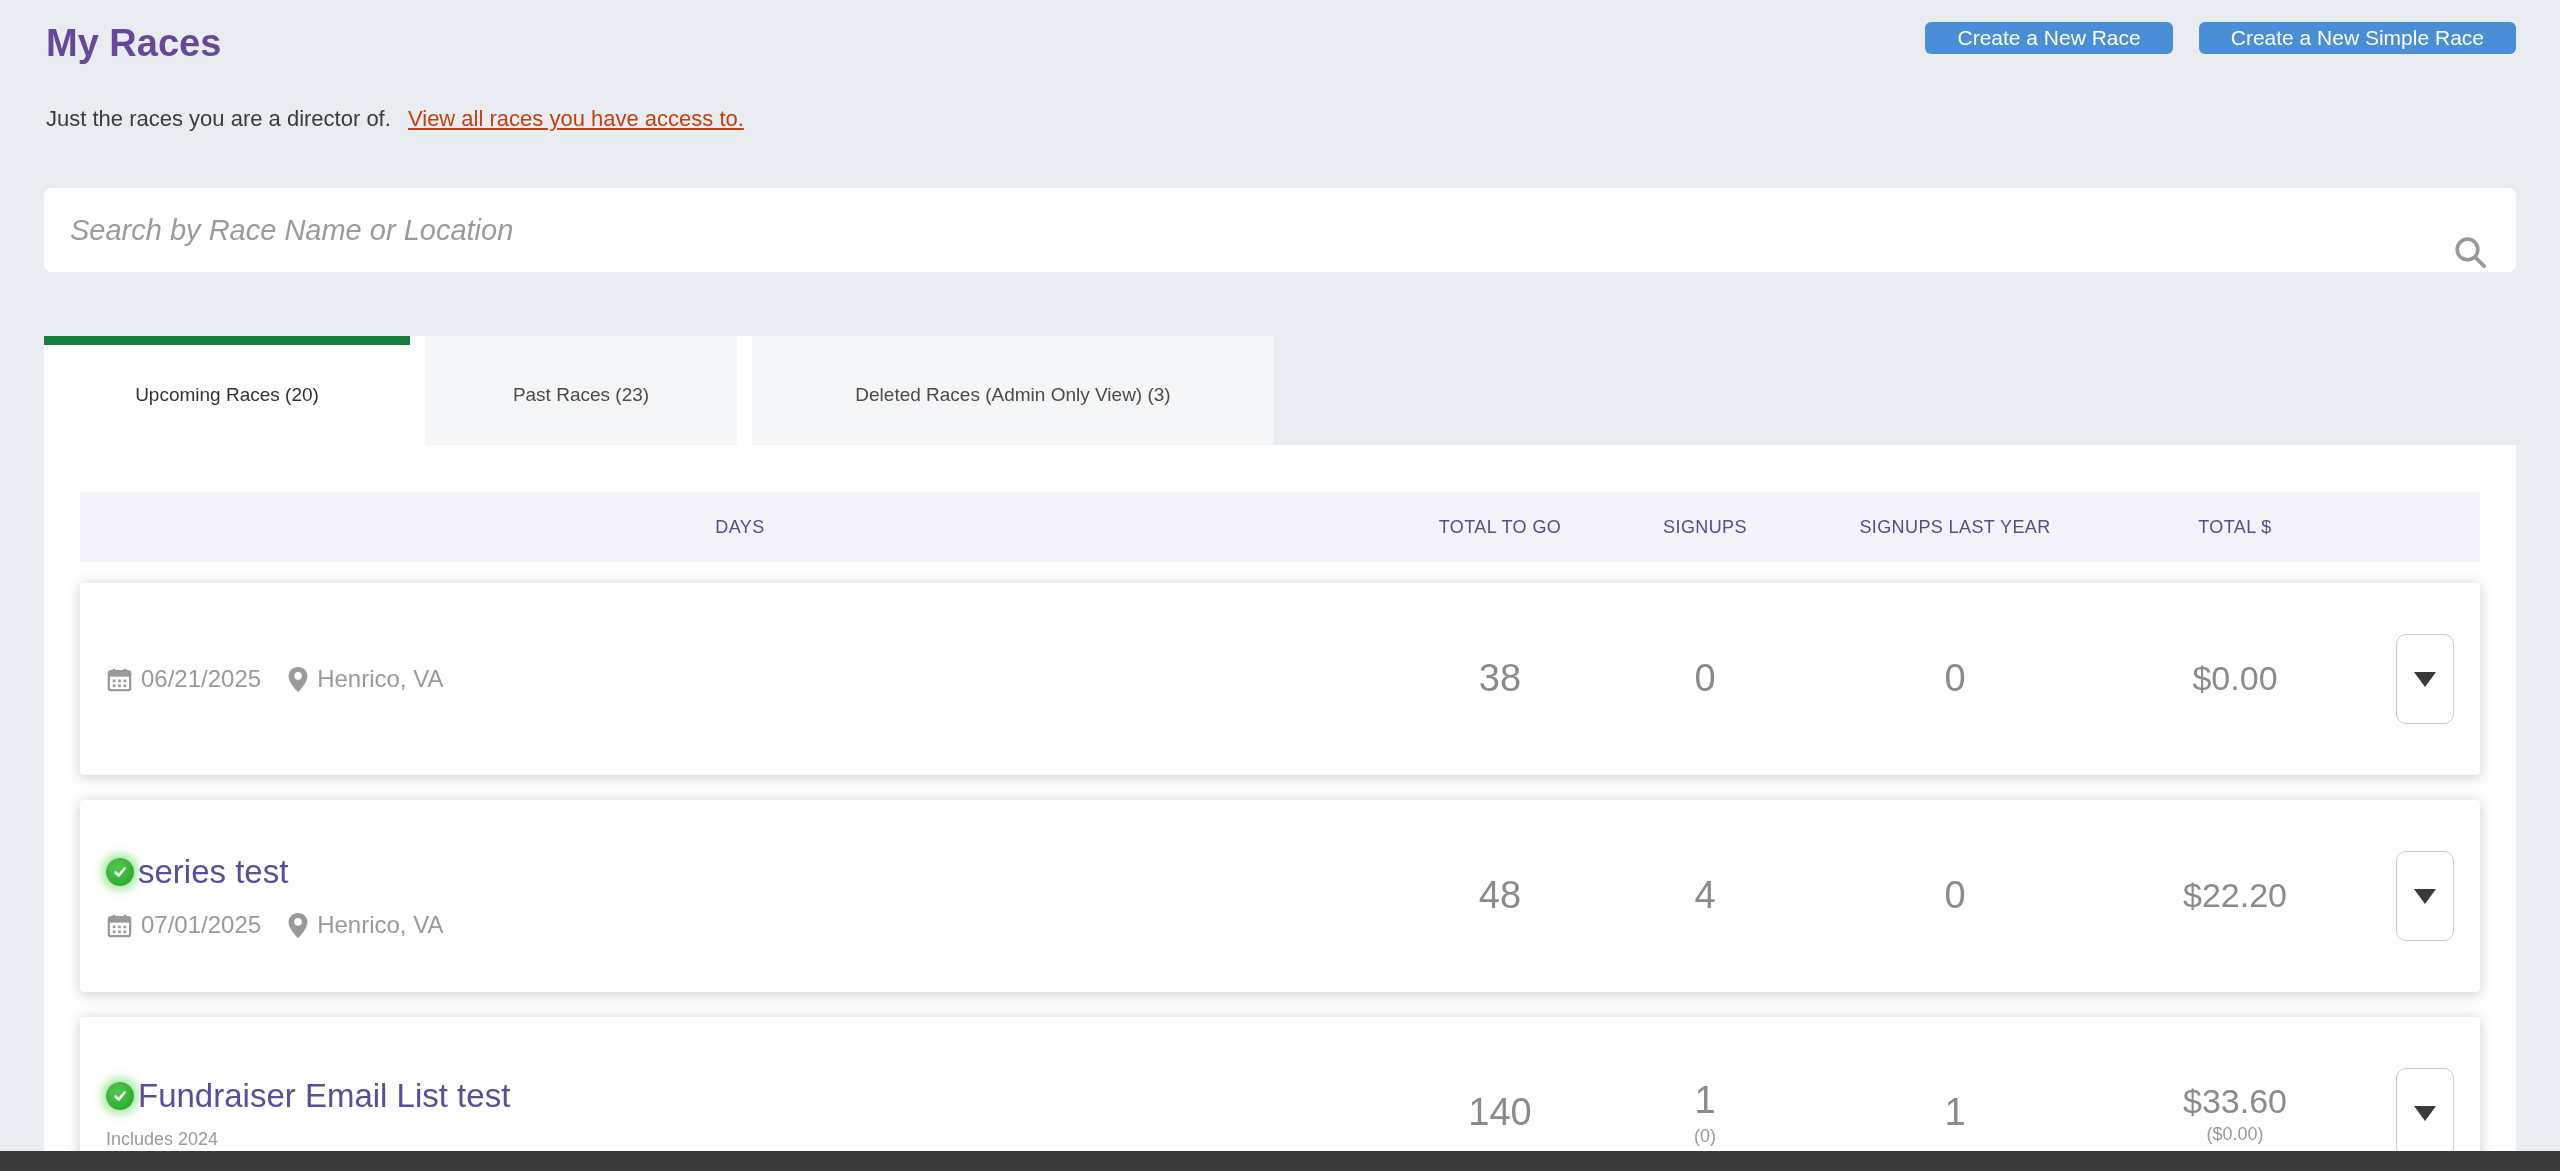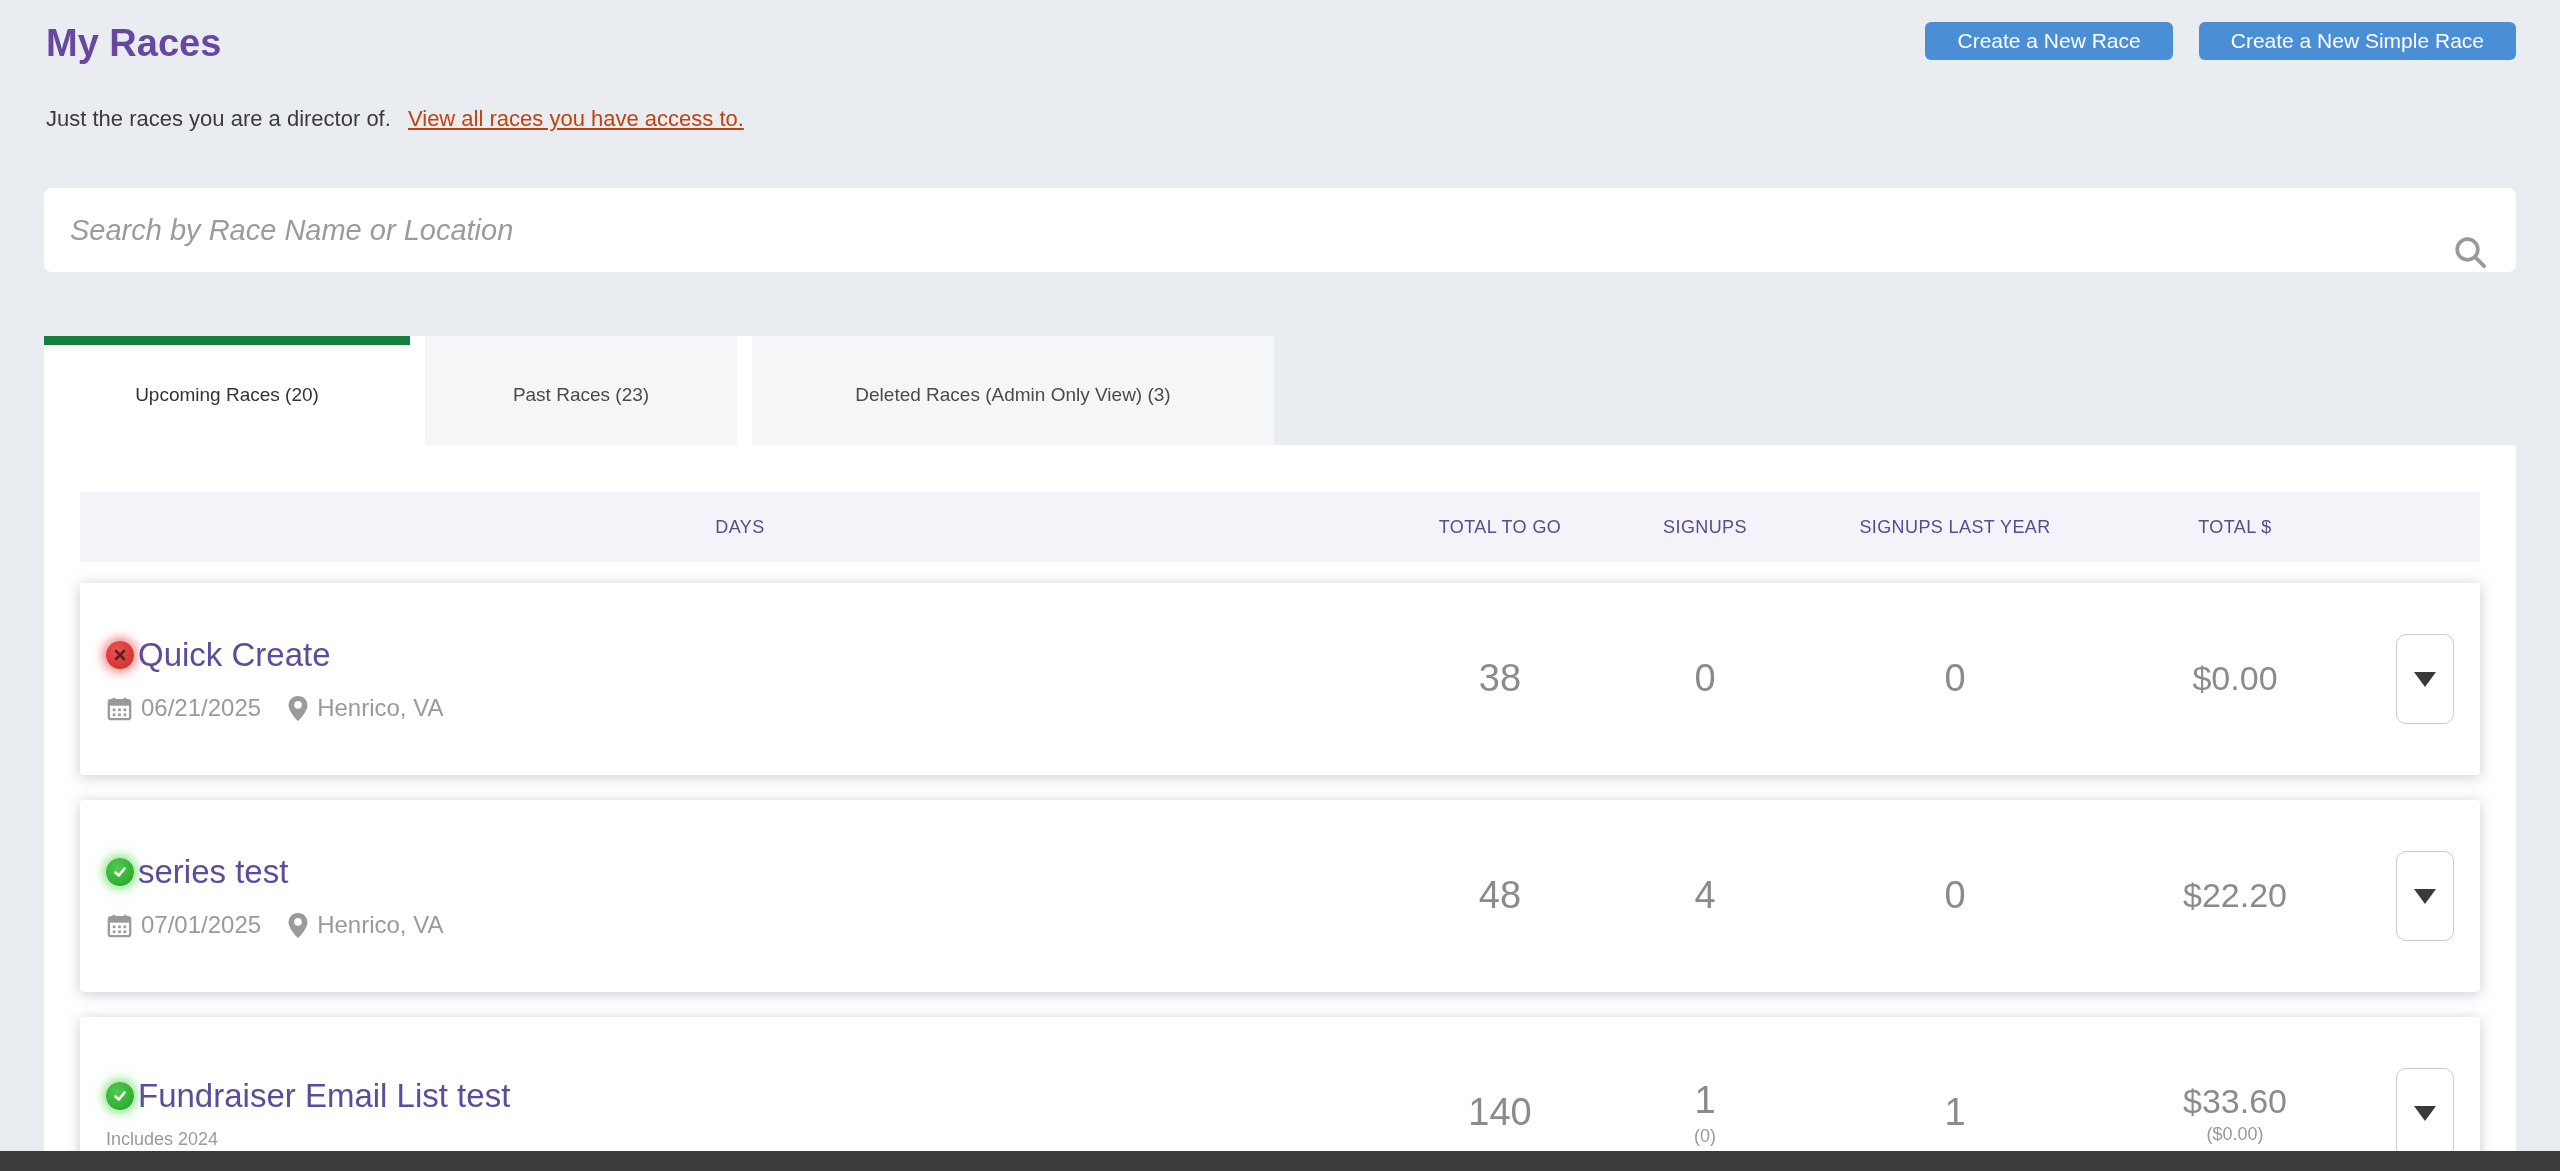--- a/index.html
+++ b/index.html
@@ -23,21 +23,21 @@
   .page-subtitle a {
     color: #c2410c; text-decoration: underline; cursor: pointer; margin-left: 11px;
   }
   .header-buttons {
     position: absolute; top: 22px; right: 44px;
     display: flex; gap: 26px;
   }
   .btn-blue {
     background: #4a8fd6; color: #fff; border: none; cursor: pointer;
     font-family: "Liberation Sans", sans-serif;
-    font-size: 21px; padding: 0 32px; height: 38px;
+    font-size: 21px; padding: 0 32px; height: 32px;
     border-radius: 6px; white-space: nowrap;
   }
 
   
   .search-bar {
     position: absolute; left: 44px; top: 188px; width: 2472px; height: 84px;
     background: #fff; border-radius: 8px;
     display: flex; align-items: flex-end; padding: 0 26px;
   }
   .search-bar input {
@@ -171,29 +171,20 @@
     <div class="hcell">DAYS</div>
     <div class="hcell">TOTAL TO GO</div>
     <div class="hcell">SIGNUPS</div>
     <div class="hcell">SIGNUPS LAST YEAR</div>
     <div class="hcell">TOTAL $</div>
     <div class="hcell"></div>
   </div>
 
   <div class="grid-cols race-row first">
     <div class="race-cell">
-      <div class="name-line">
-        <span class="status-icon red">
-          <svg width="16" height="16" viewBox="0 0 16 16" stroke="#5a2222" stroke-width="2.6" stroke-linecap="round">
-            <line x1="4" y1="4" x2="12" y2="12"></line>
-              <line x1="12" y1="4" x2="4" y2="12"></line>
-          </svg>
-        </span>
-        <a class="race-name">Quick Create</a>
-      </div>
       <div class="meta-line">
         <svg width="27" height="27" viewBox="0 0 24 24">
           <rect x="2.5" y="4.5" width="19" height="17" rx="2" fill="none" stroke="#9a9a9a" stroke-width="2"></rect>
           <rect x="2.5" y="4.5" width="19" height="5" fill="#9a9a9a"></rect>
           <line x1="7" y1="2.5" x2="7" y2="6" stroke="#9a9a9a" stroke-width="2.4"></line>
           <line x1="17" y1="2.5" x2="17" y2="6" stroke="#9a9a9a" stroke-width="2.4"></line>
           <g fill="#9a9a9a">
             <rect x="6" y="12" width="2.4" height="2.4"></rect>
               <rect x="10.8" y="12" width="2.4" height="2.4"></rect>
               <rect x="15.6" y="12" width="2.4" height="2.4"></rect>

